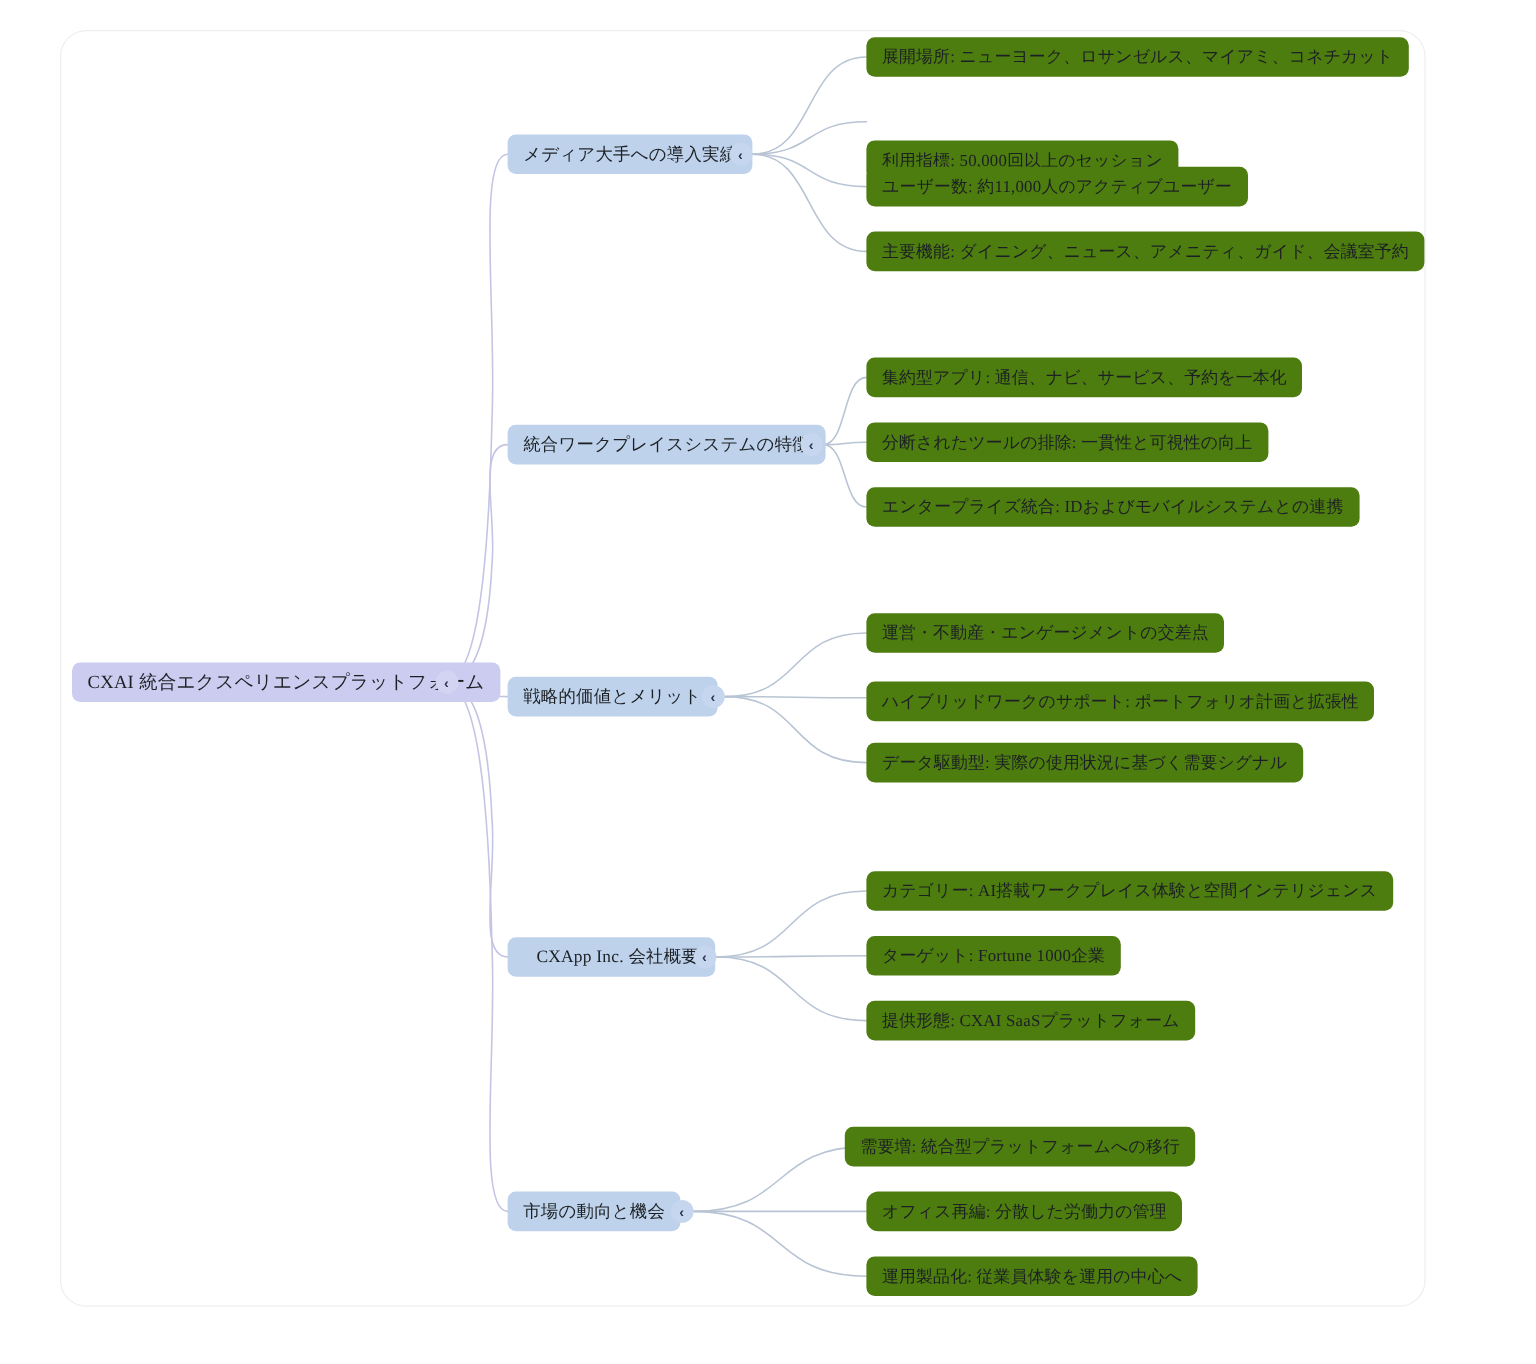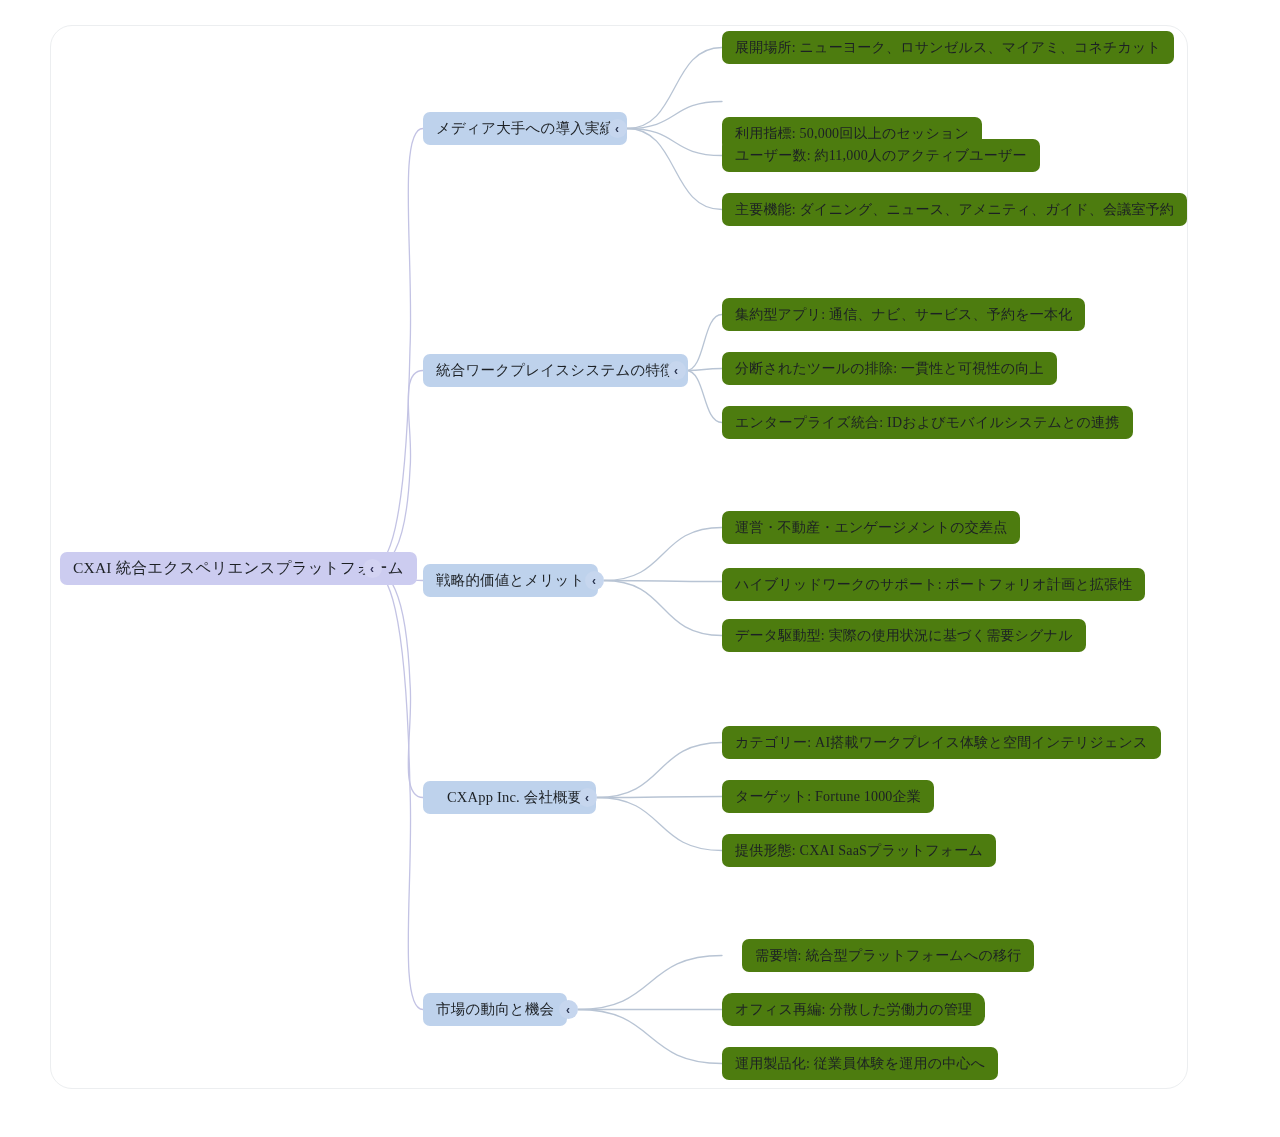--- a/index.html
+++ b/index.html
@@ -185,21 +185,21 @@
       <div class="node node-leaf" style="left: 722px; top: 780px; min-width: 205px;">
         <span>ターゲット: Fortune 1000企業</span>
       </div>
       <div class="node node-leaf" style="left: 722px; top: 834px; min-width: 253px;">
         <span>提供形態: CXAI SaaSプラットフォーム</span>
       </div>
       <div class="node node-branch" style="left: 423px; top: 993px; min-width: 131px;">
         <span>市場の動向と機会</span>
       </div>
       <div class="toggle" style="left: 558.5px; top: 1000px;">‹</div>
-      <div class="node node-leaf" style="left: 742px; top: 939px; min-width: 272px;">
+      <div class="node node-leaf" style="left: 704px; top: 939px; min-width: 272px;">
         <span>需要増: 統合型プラットフォームへの移行</span>
       </div>
       <div class="node node-leaf" style="left: 722px; top: 993px; min-width: 245px; border-radius: 10px;">
         <span>オフィス再編: 分散した労働力の管理</span>
       </div>
       <div class="node node-leaf" style="left: 722px; top: 1047px; min-width: 257px;">
         <span>運用製品化: 従業員体験を運用の中心へ</span>
       </div>
       <div class="toggle toggle-root" style="left: 362.5px; top: 559px;">‹</div>
     </div>

